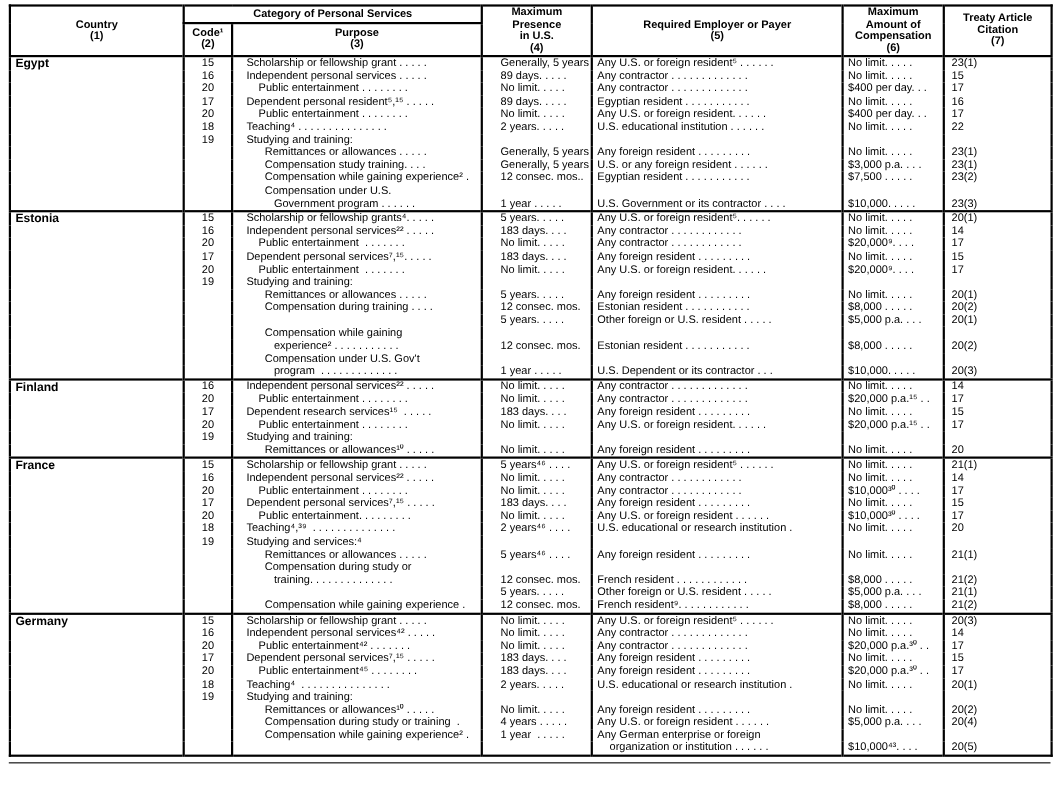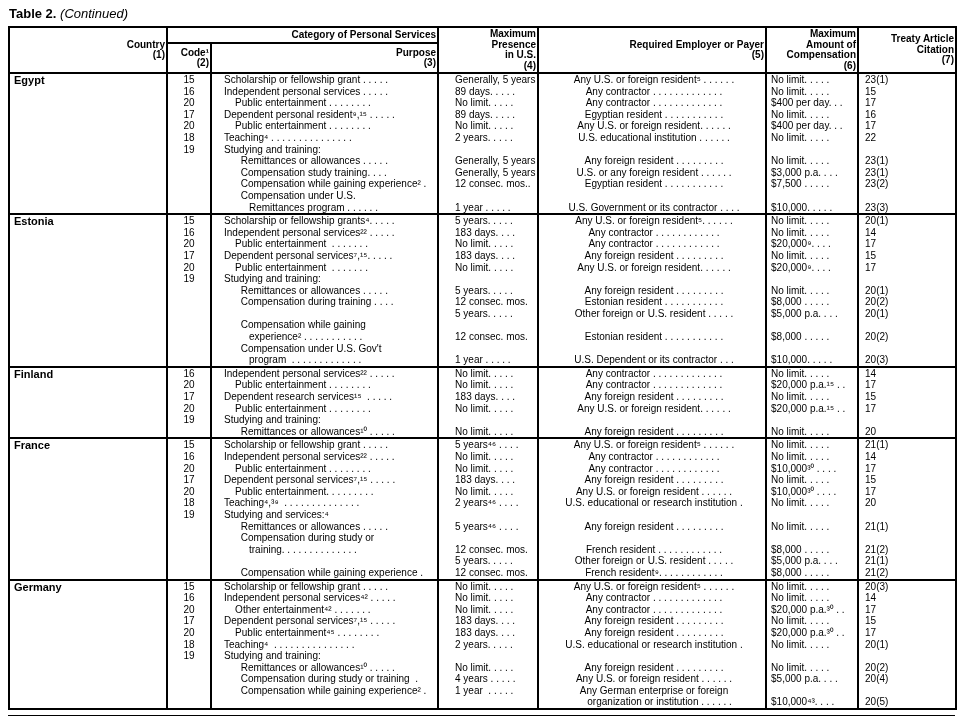--- a/index.html
+++ b/index.html
@@ -14,48 +14,44 @@
   .title .t-it{font-style:italic;}
   table.treaty{
     border-collapse:collapse;table-layout:fixed;width:947px;
     border:2px solid #000;
   }
   thead{border-bottom:2px solid #000;}
   thead tr.hr1{height:16px;}
   thead tr.hr2{height:30px;}
   th{
     font-weight:bold;font-size:10px;line-height:10.5px;
-    text-align:right;vertical-align:middle;
+    text-align:center;vertical-align:middle;
     white-space:pre-line;padding:0 1px;overflow:hidden;
   }
   th.bl, td.bl{border-left:2px solid #000;}
   th.cat{border-bottom:2px solid #000;}
   tbody.country-block{border-top:2px solid #000;}
   td{
     font-size:10px;line-height:11.6px;height:11.6px;
     padding:0;vertical-align:top;white-space:pre;overflow:hidden;
   }
   td.c-country{font-weight:bold;padding:1px 2px 0 4px;vertical-align:top;font-size:11px;}
   td.c-code{text-align:center;}
   td.c-purpose{padding-left:12px;}
   td.c-presence{padding-left:16px;}
-  td.c-payer{padding-left:4px;text-align:center;}
+  td.c-payer{padding-left:4px;}
   td.c-amount{padding-left:4px;}
   td.c-citation{padding-left:6px;}
   .bottom-rule{width:947px;border-top:1.5px solid #000;margin-top:5px;}
 </style>
 </head>
 <body>
 
 <div class="page">
 
-  <div class="title">
-    <span class="t-bold">Table 2.</span>
-    <span class="t-it">(Continued)</span>
-  </div>
 
   <table class="treaty">
     <colgroup>
       <col style="width:158px">
         <col style="width:44px">
         <col style="width:227px">
       <col style="width:100px">
         <col style="width:228px">
         <col style="width:92px">
         <col style="width:98px">
@@ -107,21 +103,21 @@
         <tr>
           <td class="c-code bl">20</td>
           <td class="c-purpose bl">    Public entertainment . . . . . . . .</td>
           <td class="c-presence bl">No limit. . . . .</td>
           <td class="c-payer bl">Any contractor . . . . . . . . . . . . .</td>
           <td class="c-amount bl">$400 per day. . .</td>
           <td class="c-citation bl">17</td>
         </tr>
         <tr>
           <td class="c-code bl">17</td>
-          <td class="c-purpose bl">Dependent personal resident⁹,¹⁵ . . . . .</td>
+          <td class="c-purpose bl">Dependent personal resident⁵,¹⁵ . . . . .</td>
           <td class="c-presence bl">89 days. . . . .</td>
           <td class="c-payer bl">Egyptian resident . . . . . . . . . . .</td>
           <td class="c-amount bl">No limit. . . . .</td>
           <td class="c-citation bl">16</td>
         </tr>
         <tr>
           <td class="c-code bl">20</td>
           <td class="c-purpose bl">    Public entertainment . . . . . . . .</td>
           <td class="c-presence bl">No limit. . . . .</td>
           <td class="c-payer bl">Any U.S. or foreign resident. . . . . .</td>
@@ -171,21 +167,21 @@
         <tr>
           <td class="c-code bl"></td>
           <td class="c-purpose bl">      Compensation under U.S.</td>
           <td class="c-presence bl"></td>
           <td class="c-payer bl"></td>
           <td class="c-amount bl"></td>
           <td class="c-citation bl"></td>
         </tr>
         <tr>
           <td class="c-code bl"></td>
-          <td class="c-purpose bl">         Remittances program . . . . . .</td>
+          <td class="c-purpose bl">         Government program . . . . . .</td>
           <td class="c-presence bl">1 year . . . . .</td>
           <td class="c-payer bl">U.S. Government or its contractor . . . .</td>
           <td class="c-amount bl">$10,000. . . . .</td>
           <td class="c-citation bl">23(3)</td>
         </tr>
       </tbody>
       <tbody class="country-block">
         <tr>
           <td rowspan="13" class="c-country">Estonia</td>
           <td class="c-code bl">15</td>
@@ -455,21 +451,21 @@
         <tr>
           <td class="c-code bl">16</td>
           <td class="c-purpose bl">Independent personal services⁴² . . . . .</td>
           <td class="c-presence bl">No limit. . . . .</td>
           <td class="c-payer bl">Any contractor . . . . . . . . . . . . .</td>
           <td class="c-amount bl">No limit. . . . .</td>
           <td class="c-citation bl">14</td>
         </tr>
         <tr>
           <td class="c-code bl">20</td>
-          <td class="c-purpose bl">    Other entertainment⁴² . . . . . . .</td>
+          <td class="c-purpose bl">    Public entertainment⁴² . . . . . . .</td>
           <td class="c-presence bl">No limit. . . . .</td>
           <td class="c-payer bl">Any contractor . . . . . . . . . . . . .</td>
           <td class="c-amount bl">$20,000 p.a.³⁰ . .</td>
           <td class="c-citation bl">17</td>
         </tr>
         <tr>
           <td class="c-code bl">17</td>
           <td class="c-purpose bl">Dependent personal services⁷,¹⁵ . . . . .</td>
           <td class="c-presence bl">183 days. . . .</td>
           <td class="c-payer bl">Any foreign resident . . . . . . . . .</td>

